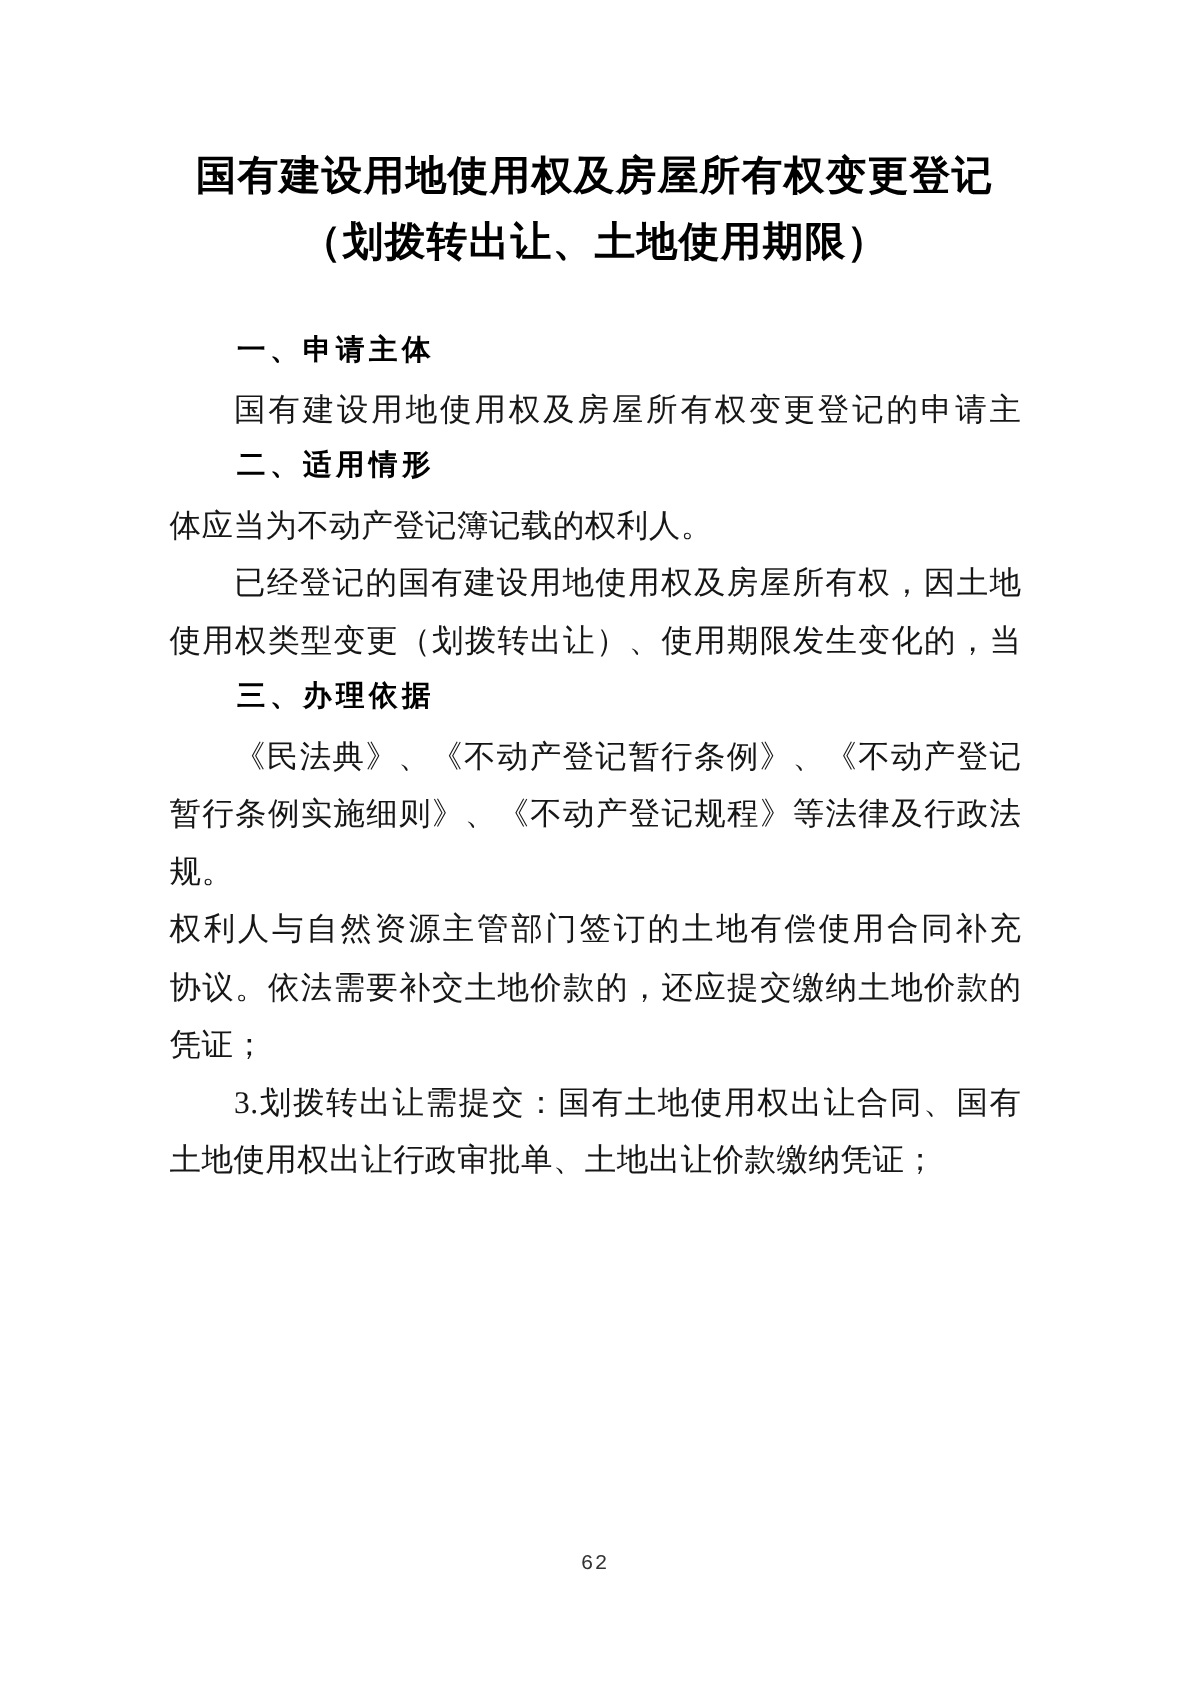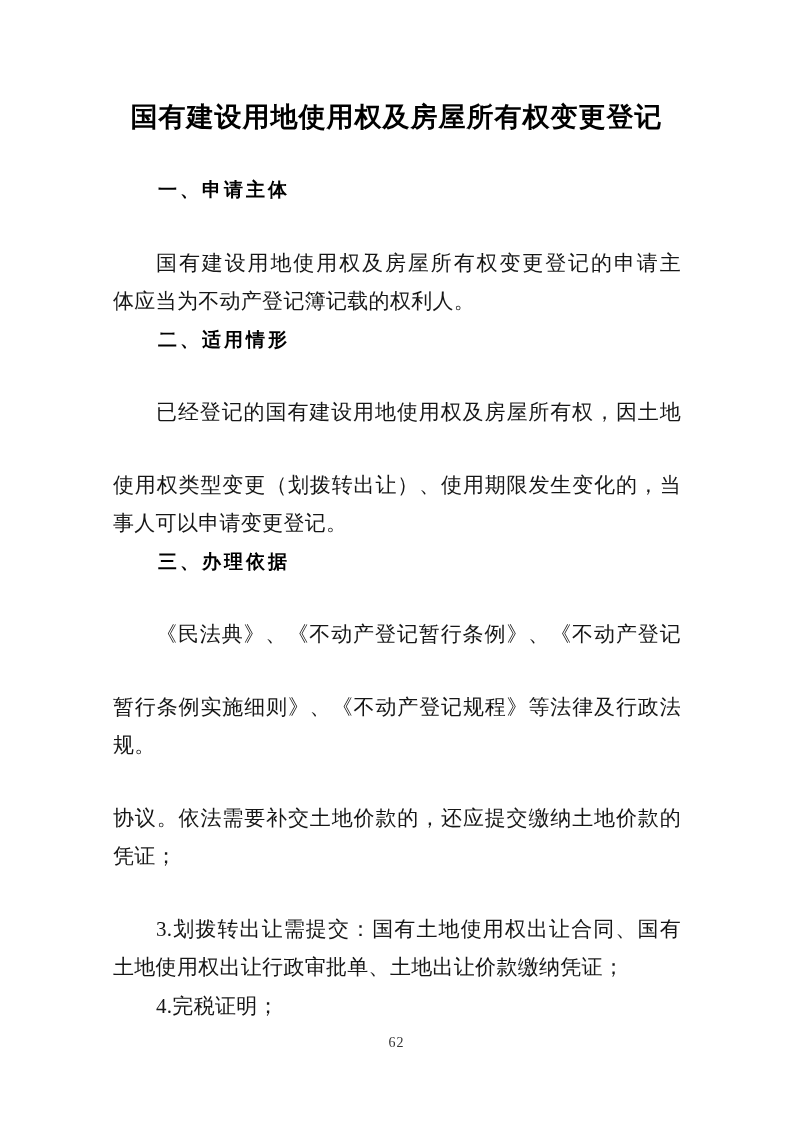--- a/index.html
+++ b/index.html
@@ -36,21 +36,20 @@
     color: #161616;
   }
   .line {
     min-height: 38.5px;
     text-align: justify;
     text-justify: inter-character;
     letter-spacing: 0.3px;
   }
   .line.fill {
     text-align-last: justify;
-    margin-top: 34px;
   }
   .line.indent {
     padding-left: 43px;
   }
   .line.heading {
     font-family: "Liberation Sans", "DejaVu Sans", sans-serif;
     font-weight: bold;
     font-size: 19px;
     color: #000000;
     padding-left: 45px;
@@ -59,51 +58,51 @@
     text-align-last: left;
   }
   .footer {
     position: absolute;
     left: 0;
     right: 0;
     top: 1033px;
     text-align: center;
   }
   .page-number {
-    font-family: Liberation Serif, serif;
+    font-family: Liberation Mono, monospace;
     font-size: 14px;
     color: #333333;
     letter-spacing: 1px;
   }
 </style>
 </head>
 <body>
 
 <div class="page">
 
   <div class="title-block">
     <div class="title-line">国有建设用地使用权及房屋所有权变更登记</div>
+    <div class="title-line">（划拨转出让、土地使用期限）</div>
   </div>
 
   <div class="doc-body">
       <div class="line heading">一、申请主体</div>
       <div class="line fill indent">国有建设用地使用权及房屋所有权变更登记的申请主</div>
+      <div class="line heading">二、适用情形</div>
       <div class="line">体应当为不动产登记簿记载的权利人。</div>
-      <div class="line heading">二、适用情形</div>
       <div class="line fill indent">已经登记的国有建设用地使用权及房屋所有权，因土地</div>
       <div class="line fill">使用权类型变更（划拨转出让）、使用期限发生变化的，当</div>
-      <div class="line">事人可以申请变更登记。</div>
       <div class="line heading">三、办理依据</div>
       <div class="line fill indent">《民法典》、《不动产登记暂行条例》、《不动产登记</div>
       <div class="line fill">暂行条例实施细则》、《不动产登记规程》等法律及行政法</div>
       <div class="line">规。</div>
+      <div class="line fill">权利人与自然资源主管部门签订的土地有偿使用合同补充</div>
       <div class="line fill">协议。依法需要补交土地价款的，还应提交缴纳土地价款的</div>
       <div class="line">凭证；</div>
       <div class="line fill indent">3.划拨转出让需提交：国有土地使用权出让合同、国有</div>
       <div class="line">土地使用权出让行政审批单、土地出让价款缴纳凭证；</div>
-      <div class="line indent">4.完税证明；</div>
     </div>
 
   <div class="footer">
     <span class="page-number">62</span>
   </div>
 
 </div>
 
 </body></html>

